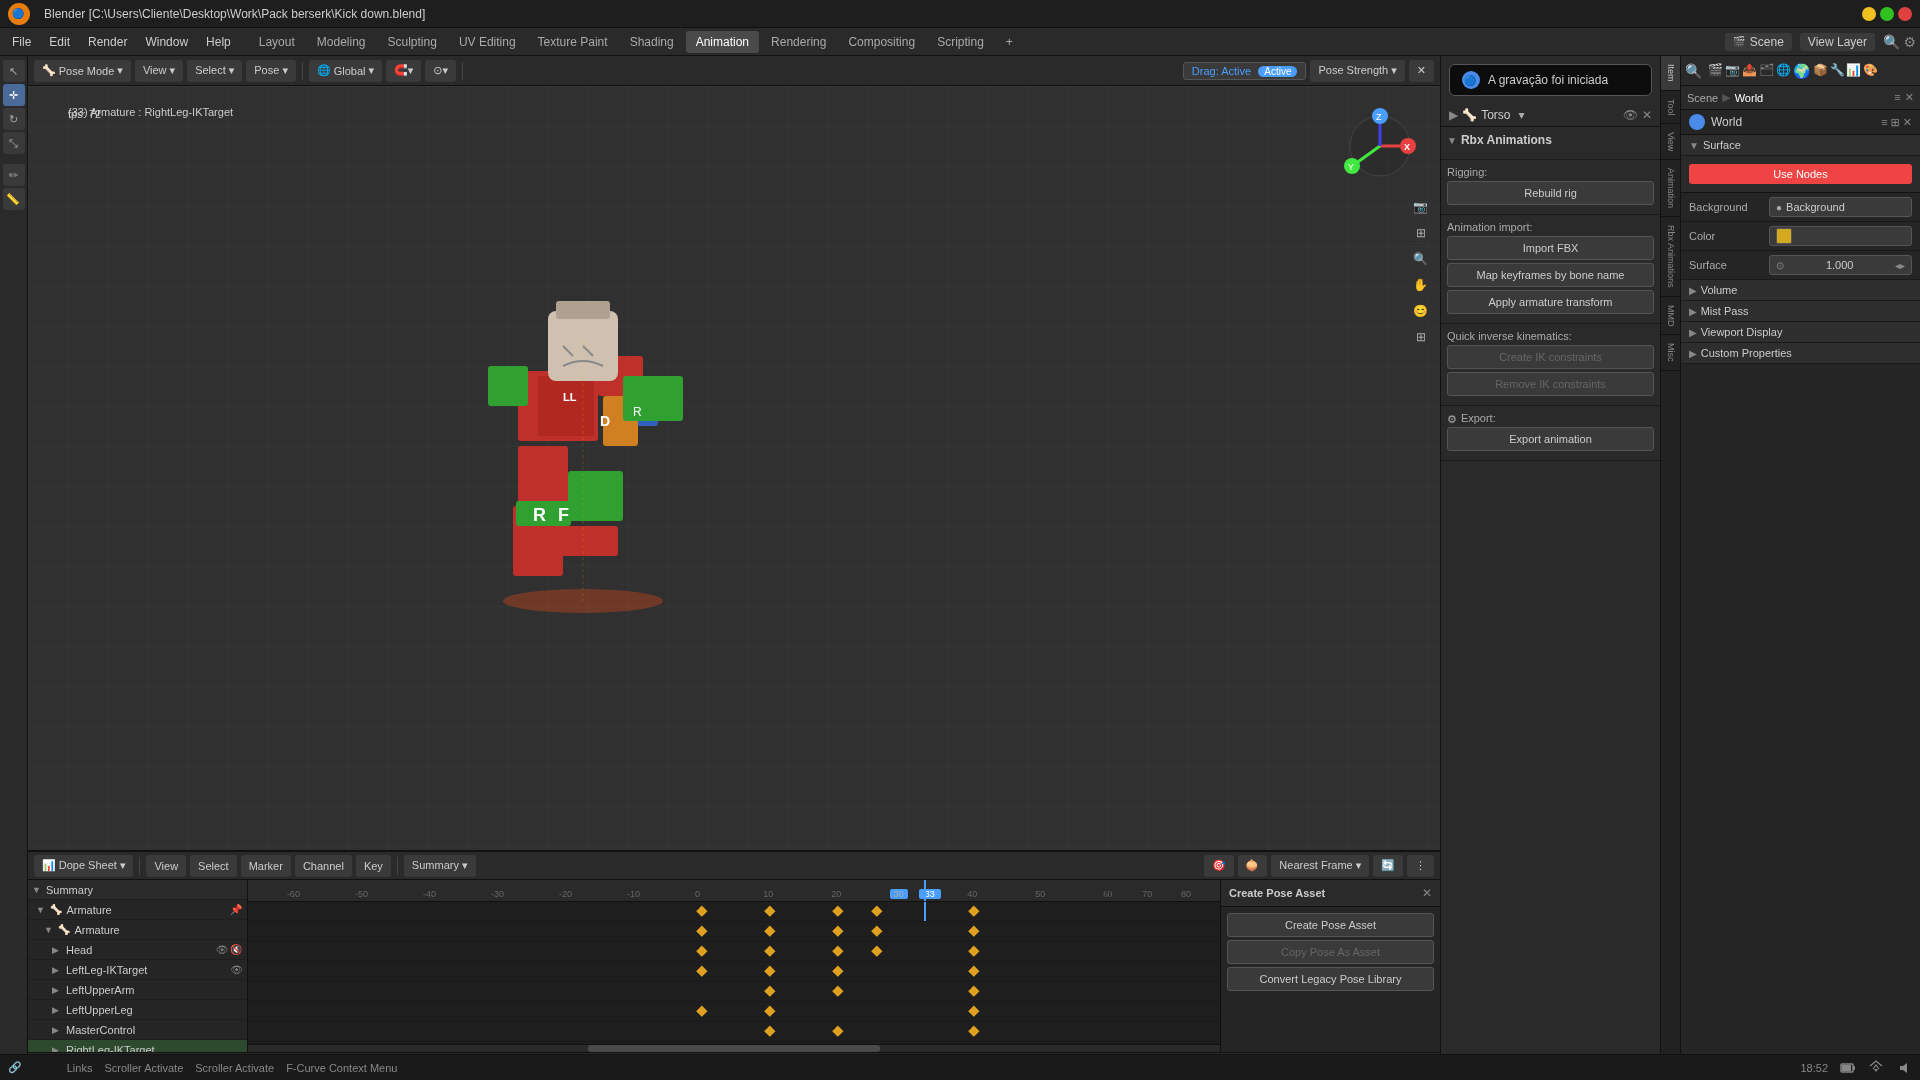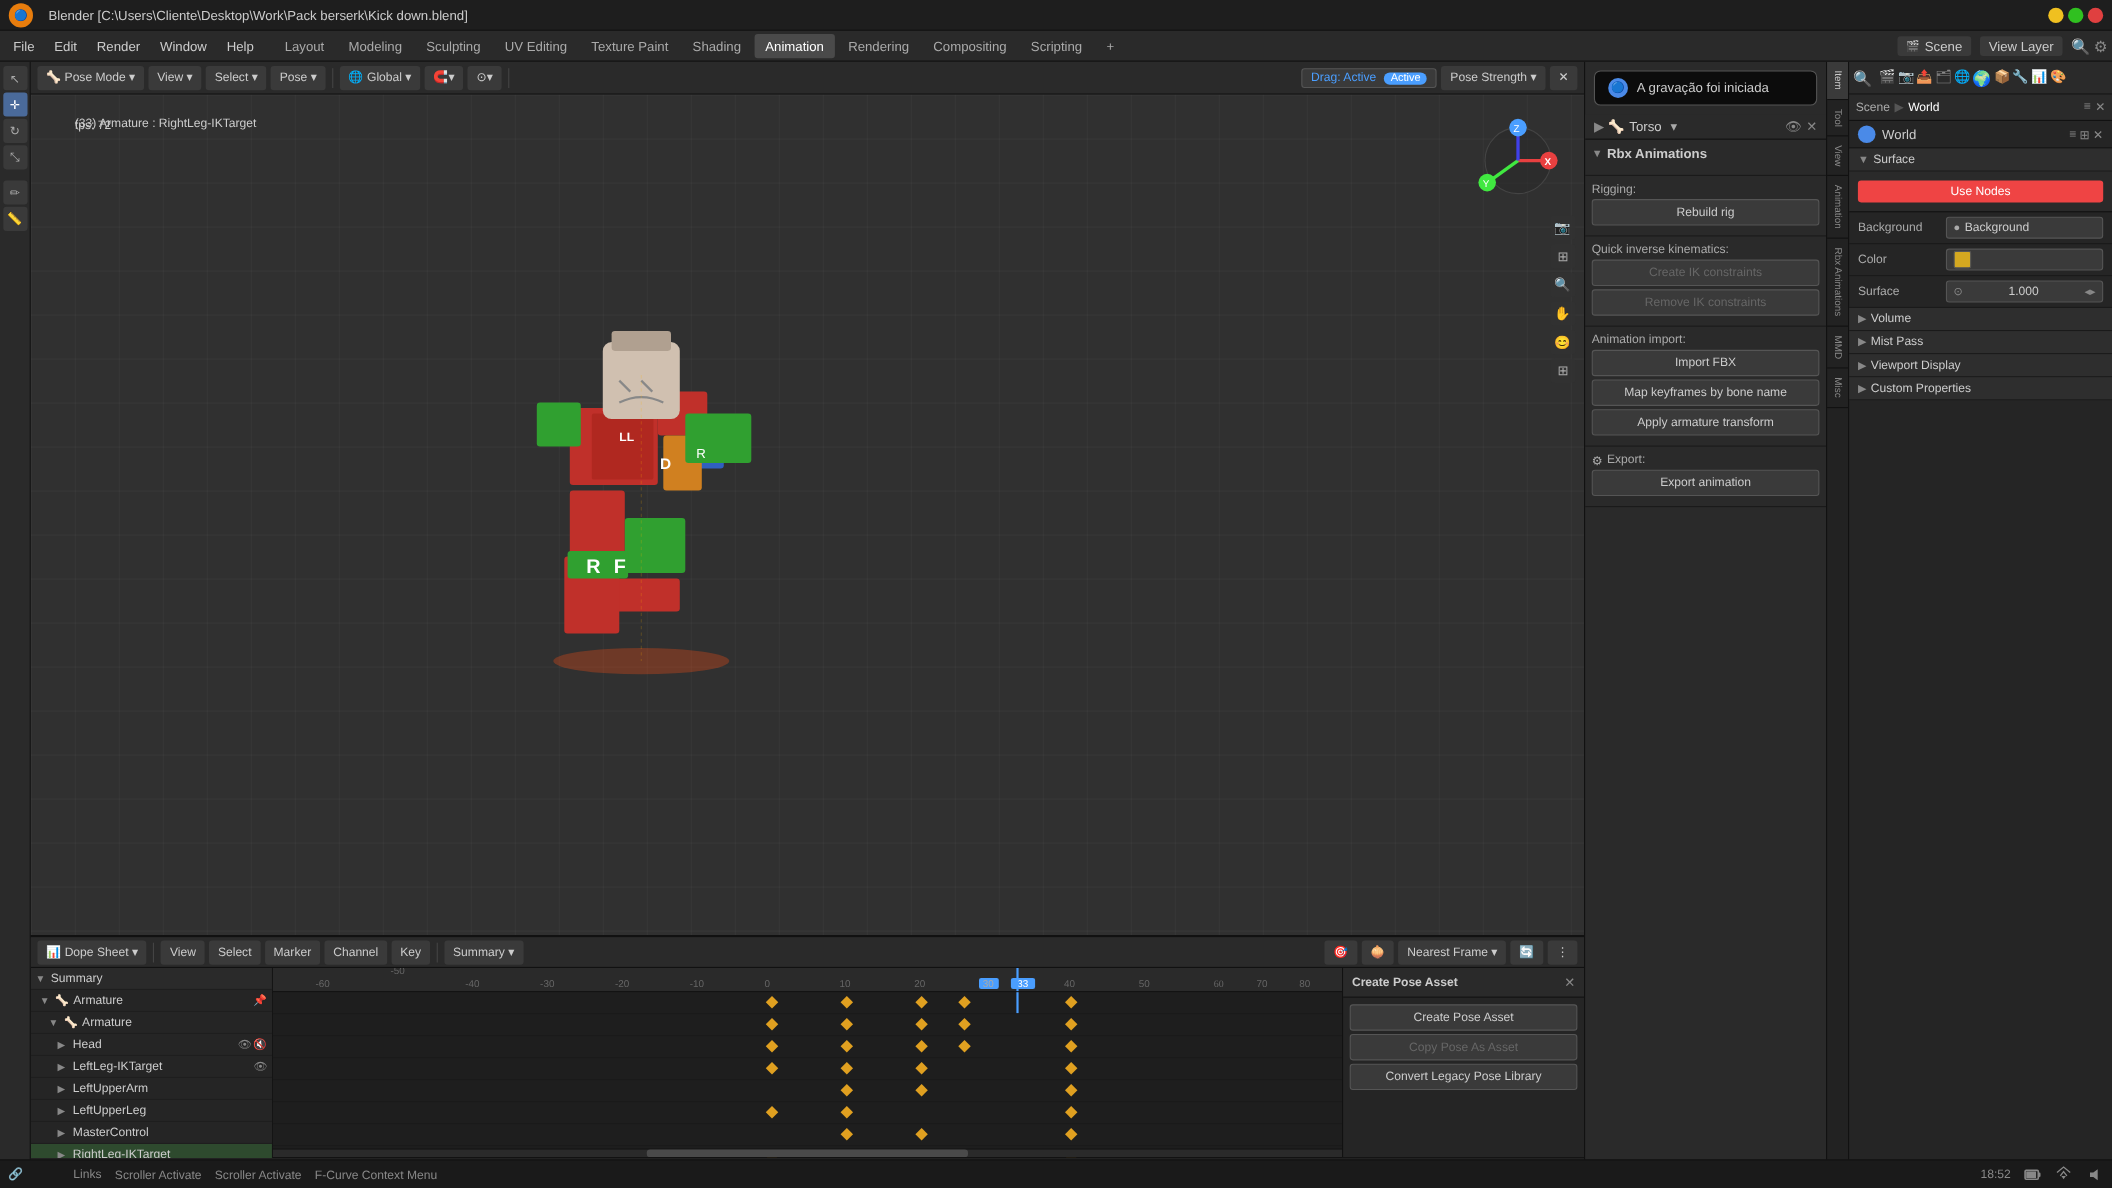--- a/index.html
+++ b/index.html
@@ -791,21 +791,21 @@
             <span class="row-label">RightLeg-IKTarget</span>
           </div>
         </div>
 
         <div id="timeline-right">
 
           <div class="timeline-ruler">
             <div style="position:relative;width:100%;height:100%;">
 
               <span style="position:absolute;left:4%;font-size:9px;color:#666;bottom:2px;">-60</span>
-              <span style="position:absolute;left:11%;font-size:9px;color:#666;bottom:14px;">-50</span>
+              <span style="position:absolute;left:11%;font-size:9px;color:#666;bottom:2px;">-50</span>
               <span style="position:absolute;left:18%;font-size:9px;color:#666;bottom:2px;">-40</span>
               <span style="position:absolute;left:25%;font-size:9px;color:#666;bottom:2px;">-30</span>
               <span style="position:absolute;left:32%;font-size:9px;color:#666;bottom:2px;">-20</span>
               <span style="position:absolute;left:39%;font-size:9px;color:#666;bottom:2px;">-10</span>
               <span style="position:absolute;left:46%;font-size:9px;color:#666;bottom:2px;">0</span>
               <span style="position:absolute;left:53%;font-size:9px;color:#666;bottom:2px;">10</span>
               <span style="position:absolute;left:60%;font-size:9px;color:#666;bottom:2px;">20</span>
               <span style="position:absolute;left:66%;font-size:9px;color:#aaa;bottom:2px;background:#4a9eff;padding:0 4px;border-radius:2px;">30</span>
               <span style="position:absolute;left:69%;font-size:9px;color:#fff;bottom:2px;background:#4a9eff;padding:0 6px;border-radius:2px;">33</span>
               <span style="position:absolute;left:74%;font-size:9px;color:#666;bottom:2px;">40</span>
@@ -947,30 +947,30 @@
         <span>Rbx Animations</span>
       </div>
     </div>
 
     <div class="panel-section">
       <div class="panel-label">Rigging:</div>
       <button class="panel-btn">Rebuild rig</button>
     </div>
 
     <div class="panel-section">
-      <div class="panel-label">Quick inverse kinematics:</div>
-      <button class="panel-btn" style="color:#666;">Create IK constraints</button>
-      <button class="panel-btn" style="color:#666;">Remove IK constraints</button>
-    </div>
-
-    <div class="panel-section">
       <div class="panel-label">Animation import:</div>
       <button class="panel-btn">Import FBX</button>
       <button class="panel-btn">Map keyframes by bone name</button>
       <button class="panel-btn">Apply armature transform</button>
+    </div>
+
+    <div class="panel-section">
+      <div class="panel-label">Quick inverse kinematics:</div>
+      <button class="panel-btn" style="color:#666;">Create IK constraints</button>
+      <button class="panel-btn" style="color:#666;">Remove IK constraints</button>
     </div>
 
     <div class="panel-section">
       <div style="display:flex;align-items:center;gap:4px;">
         <span style="font-size:11px;color:#aaa;">⚙</span>
         <div class="panel-label">Export:</div>
       </div>
       <button class="panel-btn">Export animation</button>
     </div>
   </div>

